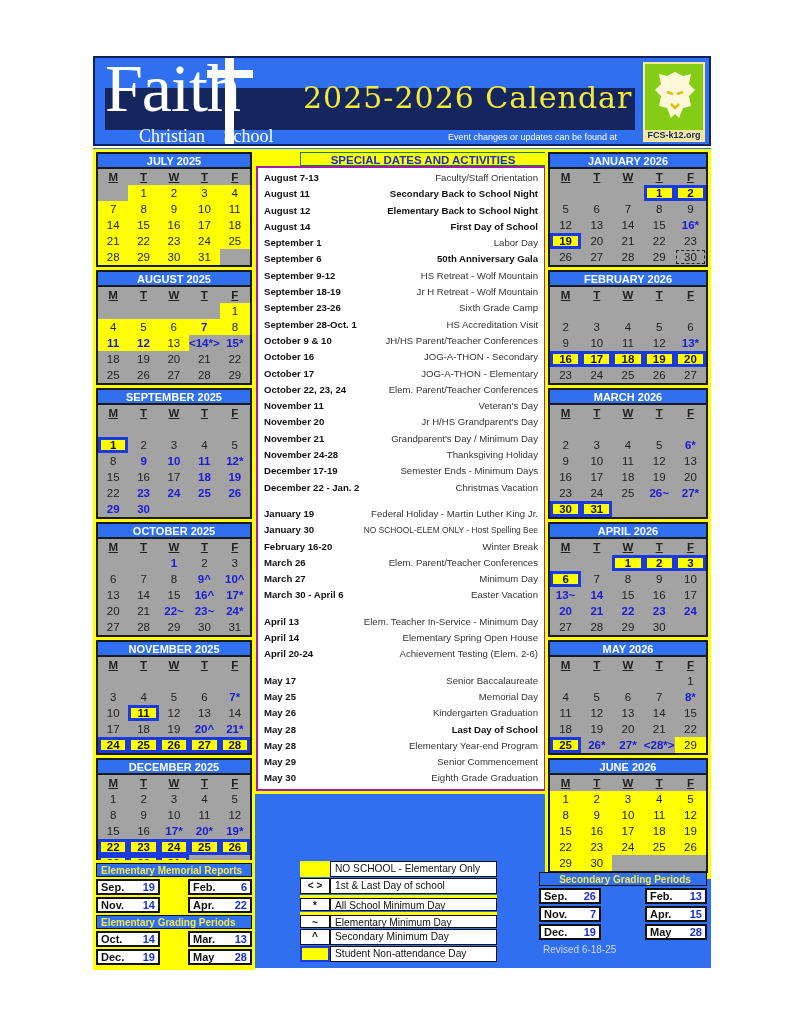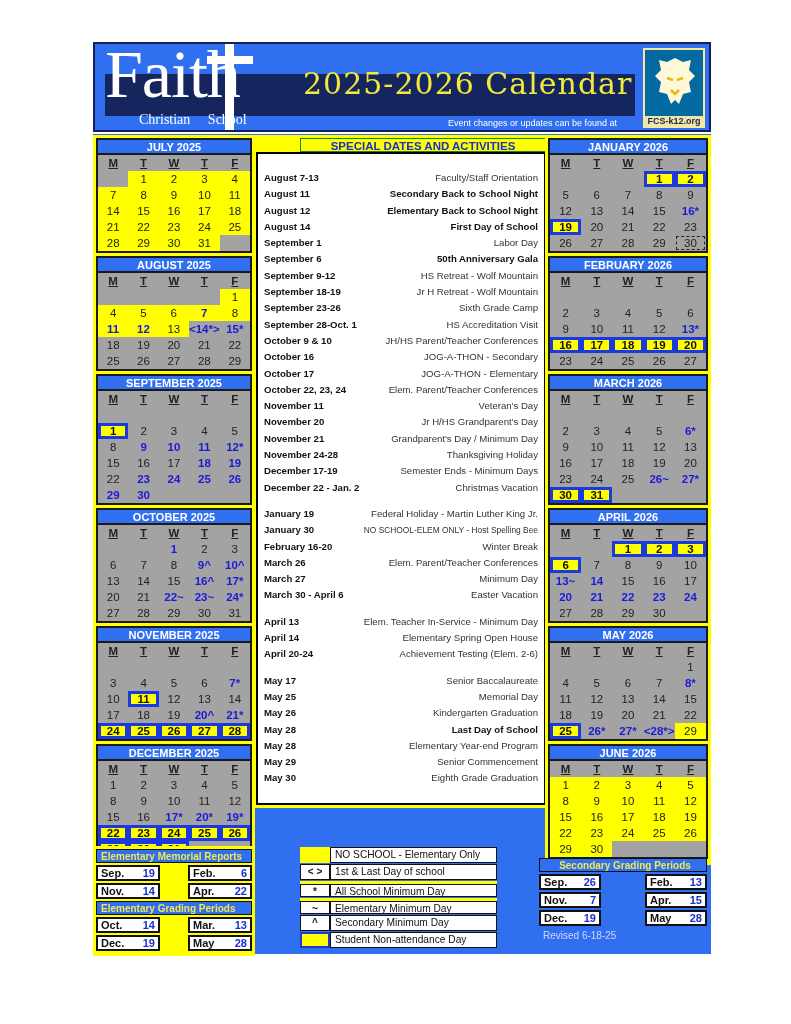--- a/index.html
+++ b/index.html
@@ -1,45 +1,45 @@
 <!DOCTYPE html>
 <html><head>
 <meta charset="utf-8">
 <style>
   * { box-sizing: border-box; margin: 0; padding: 0; }
   body { width: 791px; height: 1024px; background: #ffffff; font-family: "Liberation Sans", sans-serif; position: relative; overflow: hidden; }
-  .page { position: absolute; left: 93px; top: 42px; width: 618px; height: 912px; }
+  .page { position: absolute; left: 93px; top: 56px; width: 618px; height: 912px; }
   .header { position: absolute; left: 0; top: 0; width: 618px; height: 90px; background: #2f6ff0; border: 2px solid #13205c; }
   .header .band { position: absolute; left: 10px; top: 30px; width: 530px; height: 42px; background: #15265e; }
   .logo-faith { position: absolute; left: 10px; top: -4px; font-family: "Liberation Serif", serif; font-size: 68px; color: #ffffff; letter-spacing: -1px; line-height: 1; }
-  .logo-sub { position: absolute; left: 44px; top: 68px; font-family: "Liberation Serif", serif; font-size: 14px; color: #ffffff; }
+  .logo-sub { position: absolute; left: 44px; top: 68px; font-family: "Liberation Serif", serif; font-size: 18px; color: #ffffff; }
   .logo-sub span { margin-right: 14px; }
   .cross-v { position: absolute; left: 130px; top: 0px; width: 9px; height: 86px; background: #fff; }
   .cross-h { position: absolute; left: 112px; top: 12px; width: 46px; height: 8px; background: #fff; }
   .title { position: absolute; left: 208px; top: 22px; font-family: "DejaVu Serif", serif; font-size: 30px; color: #f2e93a; letter-spacing: 1px; }
   .notice { position: absolute; left: 353px; top: 74px; font-size: 9px; color: #ffffff; }
-  .lion { position: absolute; left: 548px; top: 4px; width: 62px; height: 80px; background: #0369a1; border: 2px solid #f5e9a0; }
+  .lion { position: absolute; left: 548px; top: 4px; width: 62px; height: 80px; background: #84cc16; border: 2px solid #f5e9a0; }
   .lion svg { position: absolute; left: 8px; top: 6px; }
   .lion-url { position: absolute; left: 0; bottom: 0; width: 100%; text-align: center; font-size: 9px; font-weight: bold; color: #15265e; background: #f1e6a0; }
 
   .body-bg { position: absolute; left: 0; top: 92px; width: 618px; height: 820px; background: #2f6ff0; }
   .col-frame { position: absolute; background: #ffff00; padding: 3px; }
   .month { background: #a3a3a3; border: 2px solid #1a1a1a; margin-bottom: 3px; }
   .month-title { background: #2f6ff0; color: #fff; font-weight: bold; font-size: 11px; text-align: center; height: 15px; line-height: 15px; border-bottom: 2px solid #1a1a1a; }
   .grid { display: grid; grid-template-columns: repeat(5, 1fr); }
   .cell { height: 16px; font-size: 11.5px; text-align: center; line-height: 16px; color: #222; }
   .cell.head { font-weight: bold; text-decoration: underline; }
   .cell.y { background: #ffff00; }
   .cell.bl { color: #1a1ad8; font-weight: bold; }
   .cell.box { background: #ffff00; outline: 3px solid #1a3ae0; outline-offset: -3px; font-weight: bold; color: #111; }
   .cell.dash { outline: 1px dashed #222; outline-offset: -2px; }
 
   .events-frame { position: absolute; left: 160px; top: 93px; width: 296px; background: #ffff00; padding: 3px; }
   .events-title { background: #ffff00; color: #1a2fd0; font-weight: bold; font-size: 11.5px; text-align: center; height: 14px; line-height: 14px; border: 1px solid #15803d; margin-left: 44px; }
-  .events { background: #fff; border: 2px solid #000000; padding: 16px 6px; }
+  .events { background: #fff; border: 2px solid #a21caf; padding: 2px 6px; }
   .ev { display: flex; justify-content: space-between; font-size: 9.6px; height: 16.3px; line-height: 16px; }
   .ev .d { font-weight: bold; color: #111; white-space: nowrap; }
   .ev .t { color: #333; white-space: nowrap; text-align: right; }
   .ev .t.b { font-weight: bold; color: #111; }
   .ev .t.sm { font-size: 8.4px; }
   .ev.gap { height: 10px; }
 
   .legend-left { position: absolute; left: 0; top: 804px; width: 162px; background: #ffff00; padding: 3px; }
   .leg-h { background: #2f6ff0; color: #f3e94a; font-size: 10px; font-weight: bold; padding-left: 4px; height: 14px; line-height: 14px; border: 1px solid #111; }
   .gp-row { display: flex; justify-content: space-between; margin: 2px 0; }

